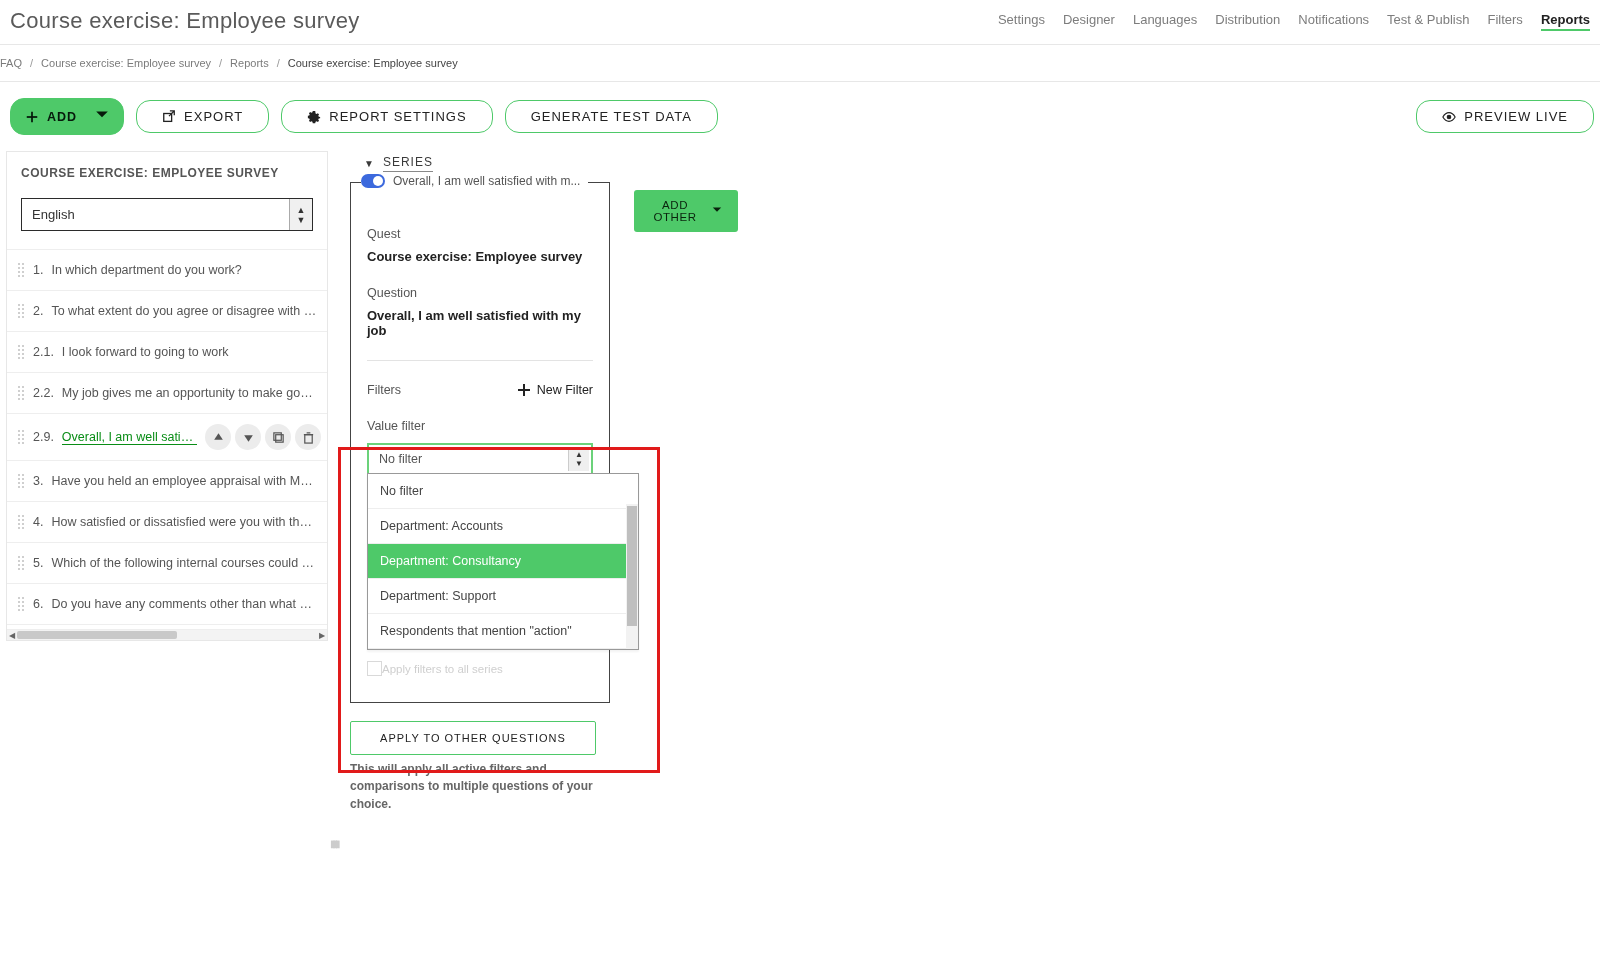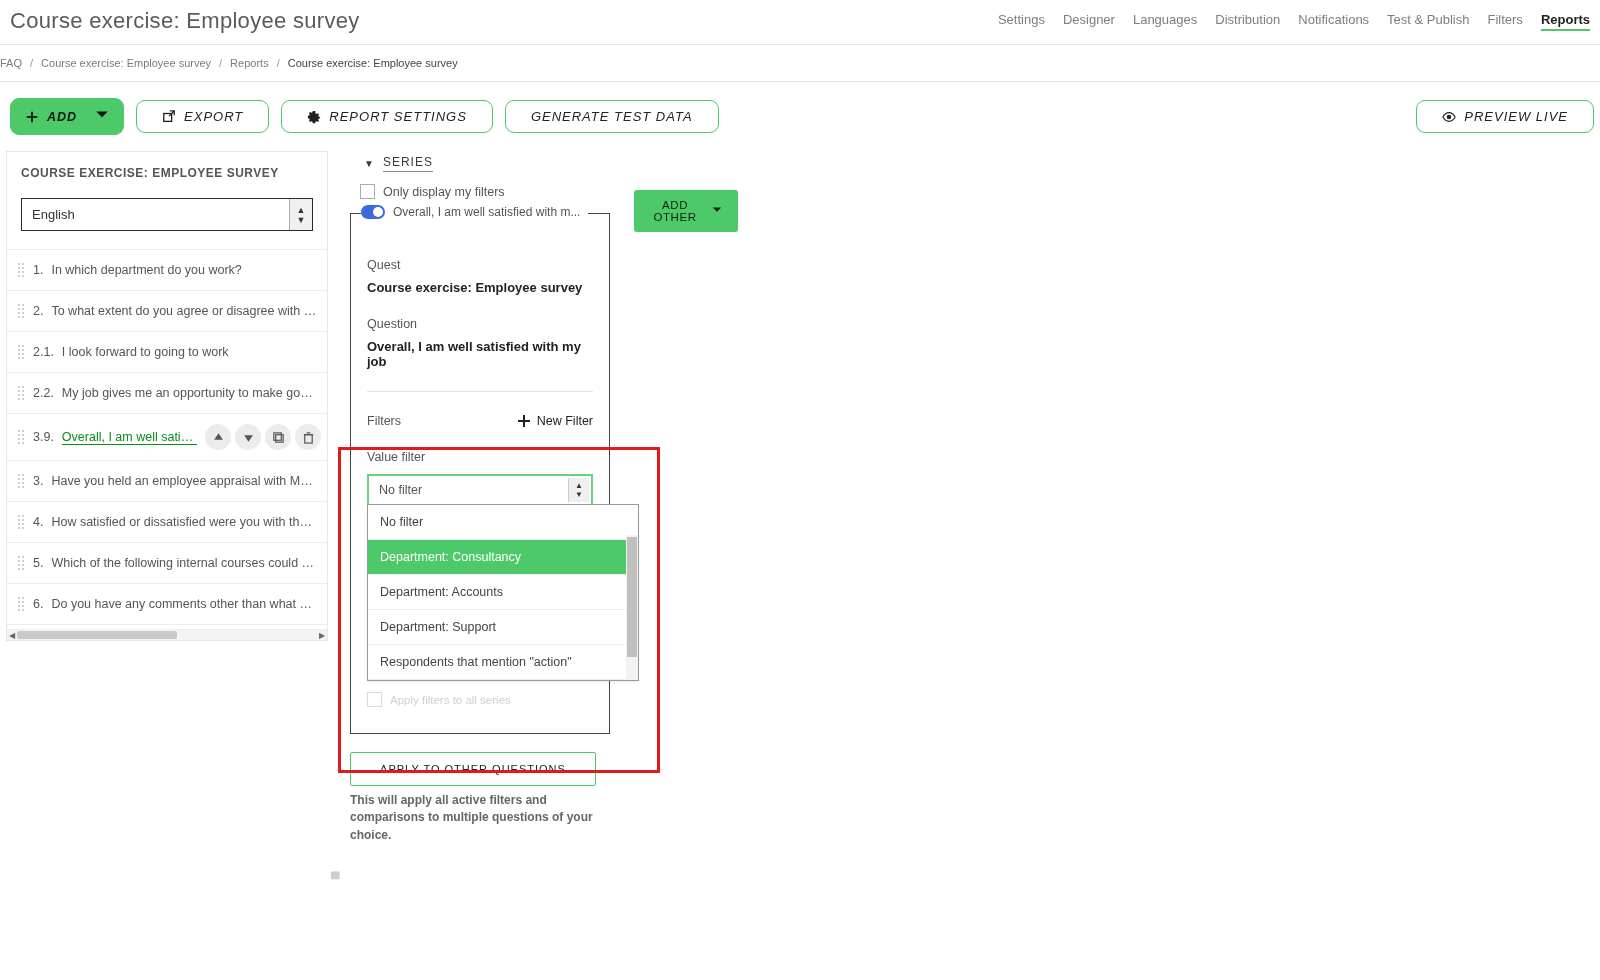--- a/index.html
+++ b/index.html
@@ -24,21 +24,21 @@
 
   
   .crumb{display:flex;gap:8px;align-items:center;padding:12px 0;font-size:11px;color:#7b7b7b;border-bottom:1px solid var(--very-light-border);}
   .crumb span{color:#7b7b7b;}
   .crumb .sep{color:#9a9a9a;}
   .crumb .current{color:#444;}
 
   
   .toolbar{display:flex;align-items:center;justify-content:space-between;padding:16px 10px;}
   .toolbar-left{display:flex;gap:12px;align-items:center;}
-  .btn{display:inline-flex;align-items:center;gap:8px;border:1px solid var(--green);background:#fff;color:#222;padding:9px 14px;font-size:12.5px;letter-spacing:1px;cursor:pointer;border-radius:9px;font-style:italic;}
+  .btn{display:inline-flex;align-items:center;gap:8px;border:1px solid var(--green);background:#fff;color:#222;padding:9px 14px;font-size:12.5px;letter-spacing:1px;cursor:pointer;border-radius:14px;}
   .btn svg{width:14px;height:14px;}
   .btn.green{background:var(--green);border-color:var(--green);color:#061a0b;font-weight:600;}
   .btn.ghost-green{border:1px solid var(--green);color:#222;background:#fff;}
   .btn.small{padding:8px 25px;font-size:13px;}
   .btn .chev{display:inline-block;margin-left:10px;}
 
   
   .main{display:flex;align-items:flex-start;gap:22px;padding:0 6px 40px 6px;}
 
   
@@ -93,21 +93,21 @@
   .vf-select{position:relative;margin-top:10px;border:2px solid #6bd27a;background:#fff;}
   .vf-select-inner{padding:7px 28px 7px 10px;font-size:12.5px;color:#555;}
   .vf-caret{position:absolute;right:2px;top:2px;bottom:2px;width:20px;background:#efefef;border-left:1px solid #ccc;display:flex;flex-direction:column;align-items:center;justify-content:center;font-size:8px;}
   .dropdown{position:absolute;left:-2px;right:-48px;top:100%;border:1px solid #999;background:#fff;z-index:50;box-shadow:0 2px 2px rgba(0,0,0,.05);}
   .dropdown-item{padding:10px 12px;border-bottom:1px solid #eee;font-size:12.5px;color:#444;cursor:pointer;}
   .dropdown-item:last-child{border-bottom:none;}
   .dropdown-item.highlight{background:var(--green);color:#fff;}
   .dropdown-scroll{position:absolute;right:0;top:30px;bottom:0;width:12px;background:#f2f2f2;}
   .dropdown-scroll-thumb{width:10px;margin:0 auto;height:120px;background:#bfbfbf;margin-top:2px;}
 
-  .under-dd{font-size:11.5px;color:#cfcfcf;margin-top:186px;display:flex;align-items:center;gap:8px;}
+  .under-dd{font-size:11.5px;color:#cfcfcf;margin-top:186px;display:flex;align-items:center;}
   .under-dd .chk{border-color:#d9d9d9;}
 
   
   .red-callout{border:3px solid #e11a1a;position:absolute;pointer-events:none;}
 
   .apply-btn{border:1px solid var(--green);width:244px;text-align:center;padding:10px 0;font-size:11px;letter-spacing:1px;margin:18px 0 6px 0;cursor:pointer;border-radius:2px;color:#222;}
   .apply-note{font-size:12px;color:#666;line-height:1.45;max-width:264px;font-weight:bold;}
 
   
   .grip{position:absolute;left:330px;bottom:4px;font-size:10px;color:#ccc;letter-spacing:-3px;}
@@ -206,21 +206,21 @@
           <span class="num">2.1.</span>
           <span class="txt">I look forward to going to work</span>
         </div>
         <div class="q-item">
           <span class="drag-dots"></span>
           <span class="num">2.2.</span>
           <span class="txt">My job gives me an opportunity to make good us</span>
         </div>
         <div class="q-item active">
           <span class="drag-dots"></span>
-          <span class="num">3.9.</span>
+          <span class="num">2.9.</span>
           <span class="txt">Overall, I am well satisfi...</span>
           <div class="row-actions">
             <span class="circ">
               <svg viewBox="0 0 12 12" fill="#555">
                 <path d="M6 2 L10 8 H2 Z"></path>
               </svg>
             </span>
             <span class="circ">
               <svg viewBox="0 0 12 12" fill="#555">
                 <path d="M6 10 L2 4 H10 Z"></path>
@@ -270,24 +270,20 @@
 
   <div class="config" style="position:relative;">
     <div class="section-header">
       <span class="tri">▼</span>
       <span class="lbl">SERIES</span>
     </div>
 
     <div class="two-col">
 
       <div class="series-col">
-        <div class="chk-row">
-          <span class="chk"></span>
-          <span>Only display my filters</span>
-        </div>
 
         <div class="series-box-outer" style="position:relative;">
           <div class="legend-chip">
             <span class="legend-toggle"></span>
             <span>Overall, I am well satisfied with m...</span>
           </div>
 
           <div class="field-label">Quest</div>
           <div class="field-value">Course exercise: Employee survey</div>
 
@@ -308,22 +304,22 @@
             </span>
           </div>
 
           <div class="vf-wrap">
             <div class="field-label">Value filter</div>
             <div class="vf-select">
               <div class="vf-select-inner">No filter</div>
               <div class="vf-caret">▲<br>▼</div>
               <div class="dropdown" id="vf-dd">
                   <div class="dropdown-item">No filter</div>
+                  <div class="dropdown-item">Department: Accounts</div>
                   <div class="dropdown-item highlight">Department: Consultancy</div>
-                  <div class="dropdown-item">Department: Accounts</div>
                   <div class="dropdown-item">Department: Support</div>
                   <div class="dropdown-item">Respondents that mention "action"</div>
                   <div class="dropdown-scroll">
                     <div class="dropdown-scroll-thumb"></div>
                   </div>
                 </div>
             </div>
           </div>
 
           <div class="under-dd">

